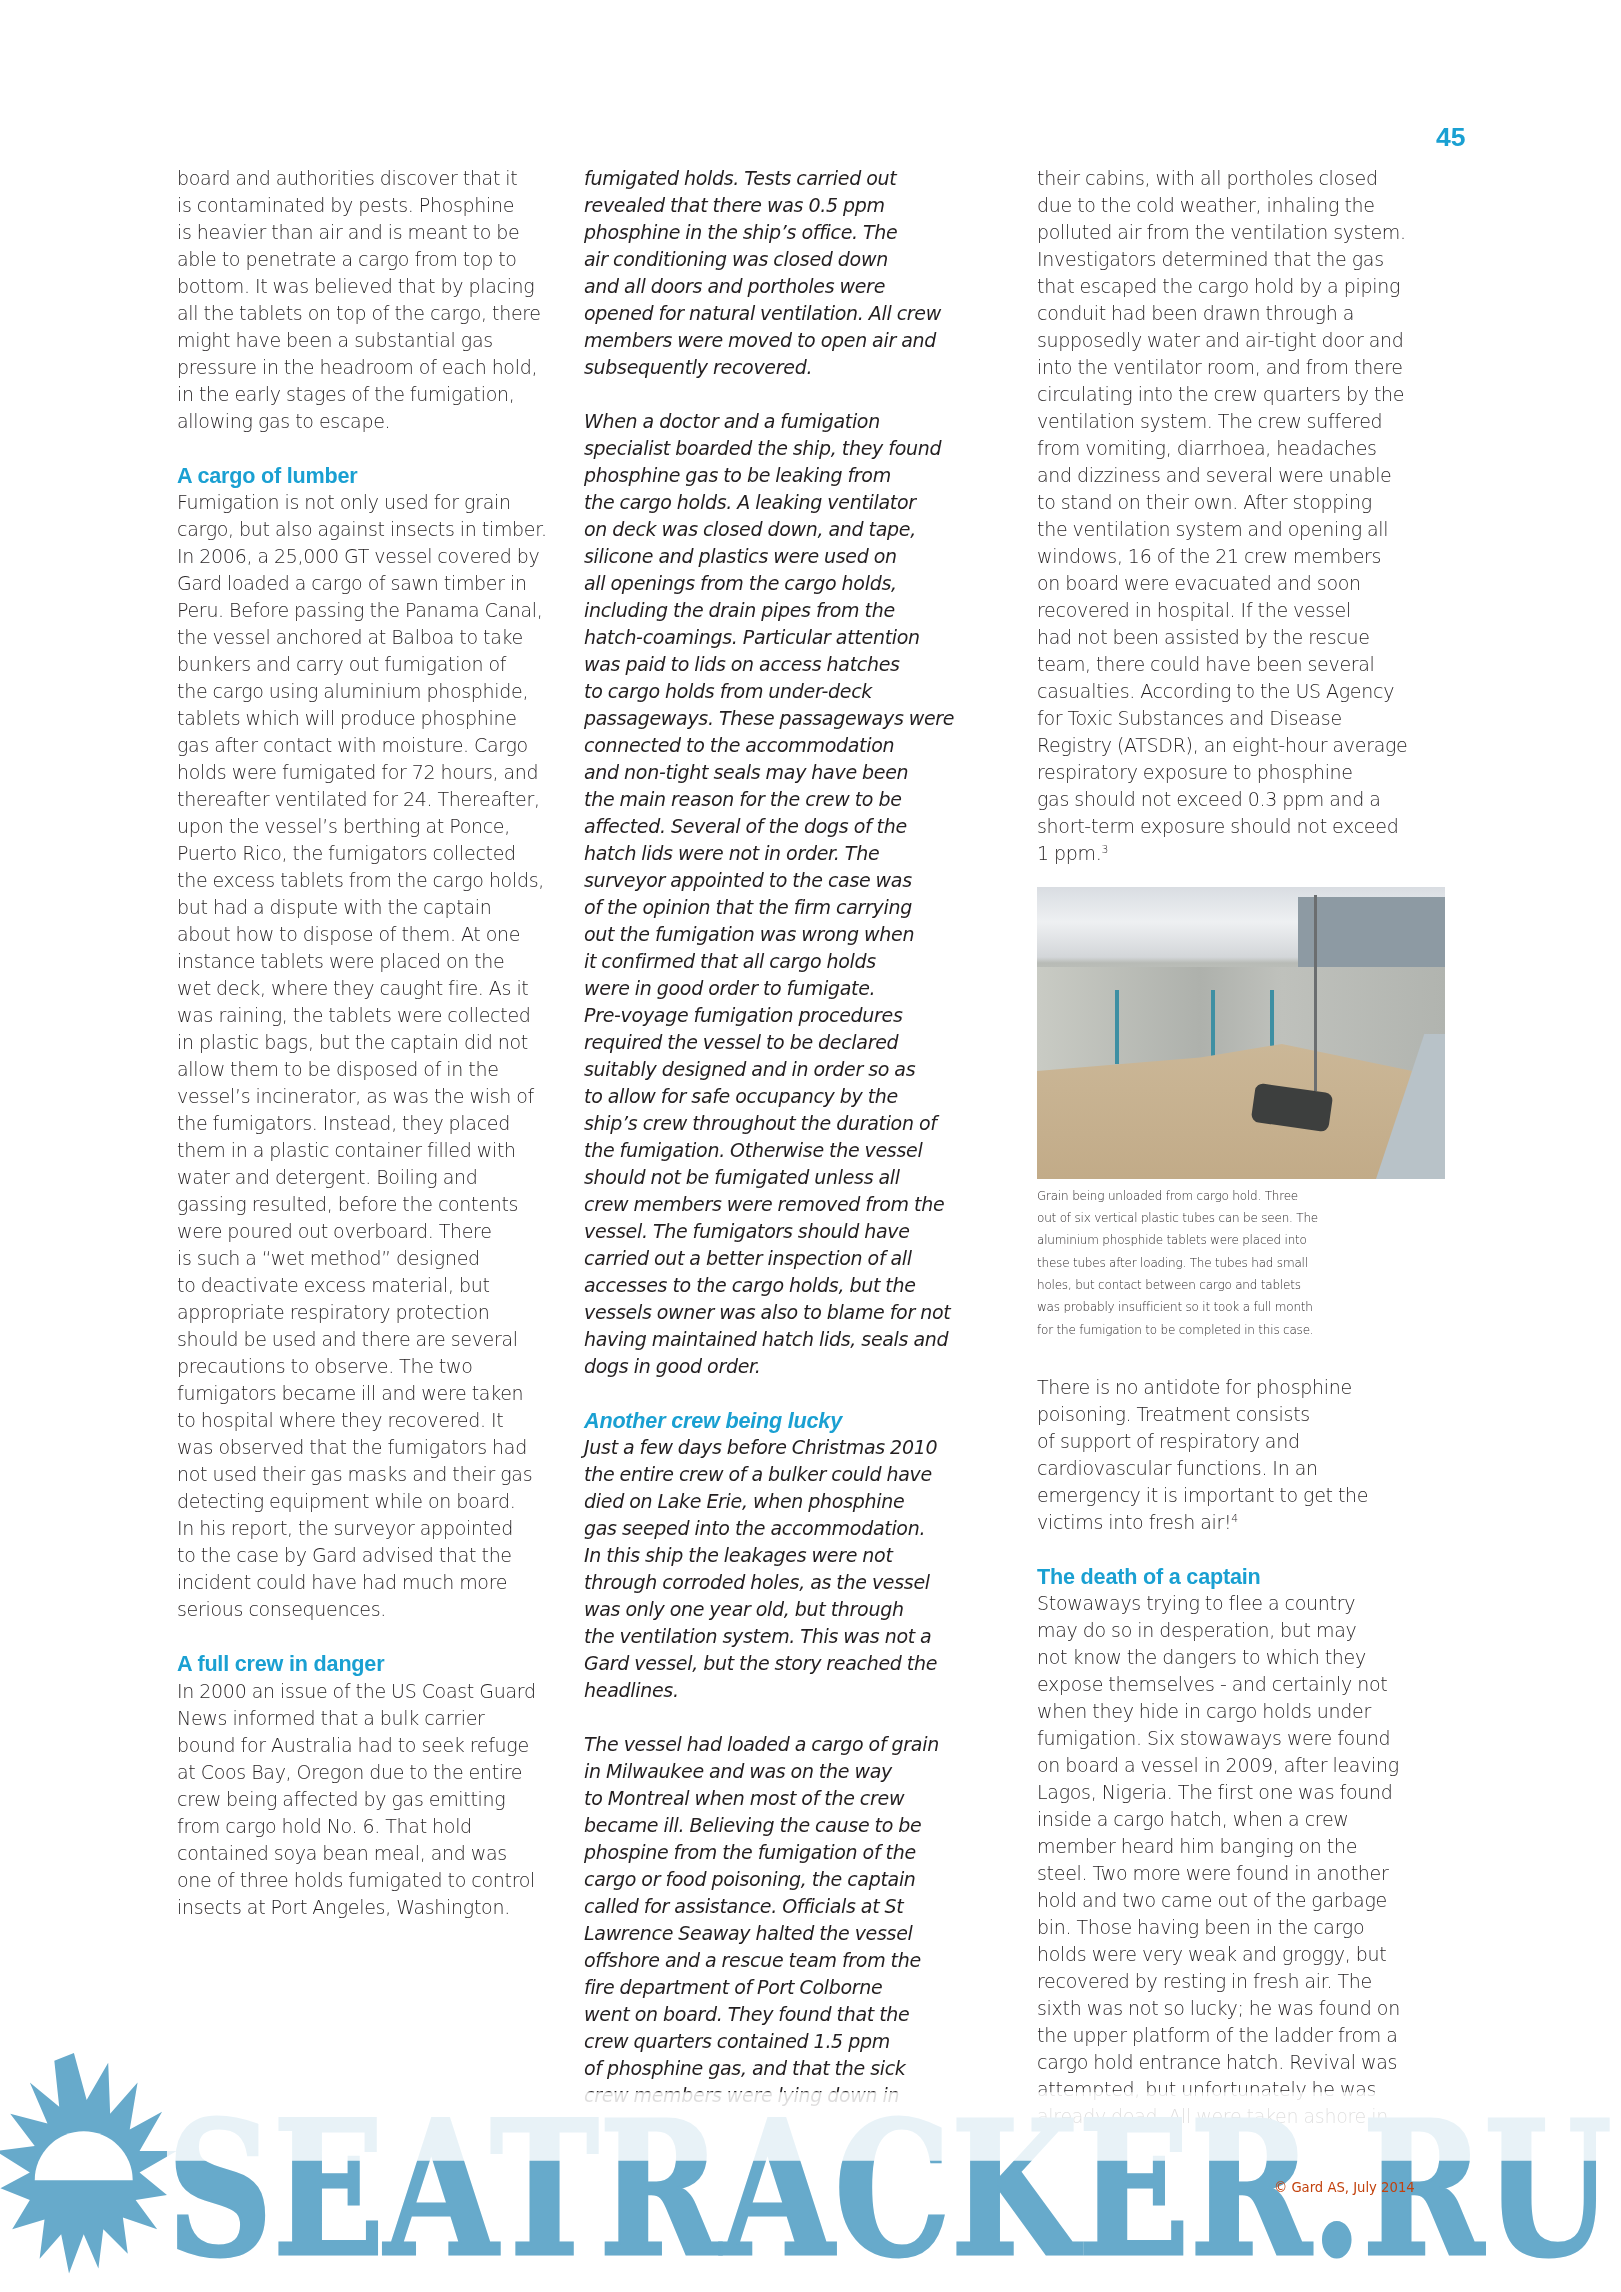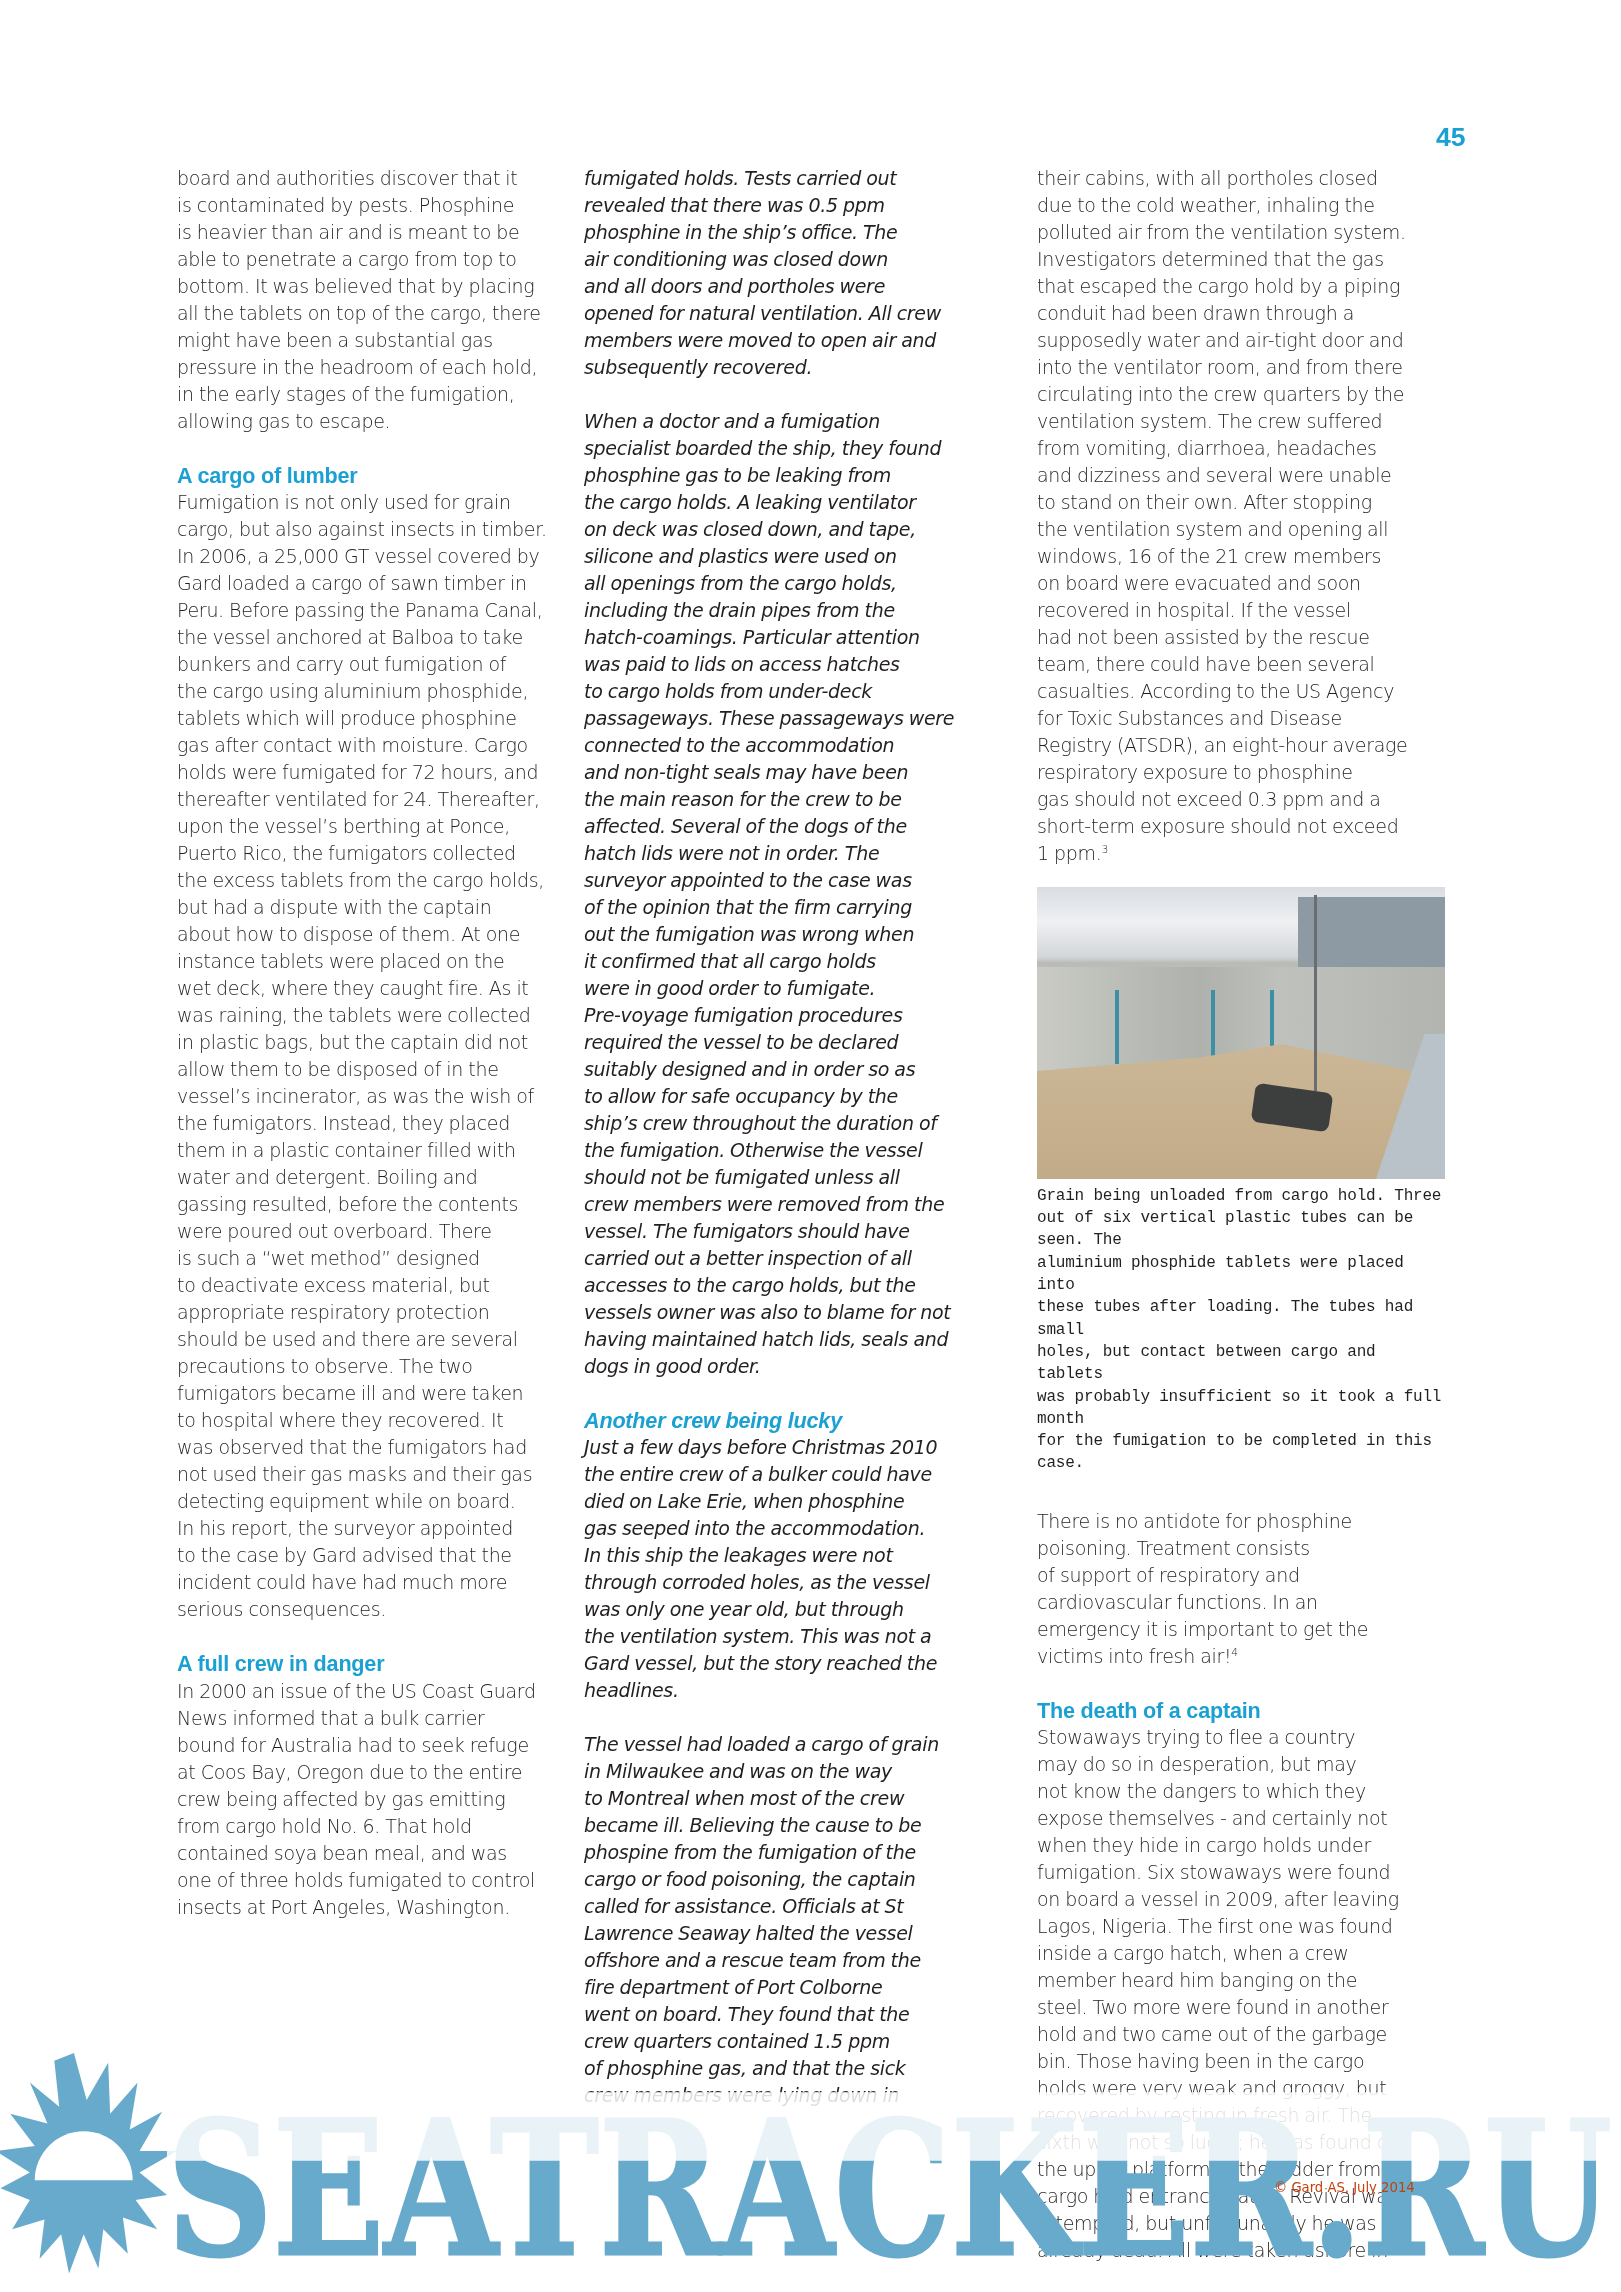--- a/index.html
+++ b/index.html
@@ -24,21 +24,21 @@
                  background: linear-gradient(90deg, #c9cbc4, #aeb1ac 40%, #bfc1bc 60%, #b1b4af); }
   .photo .grain { position: absolute; left: 0; top: 157px; width: 408px; height: 135px;
                   background: linear-gradient(#cbb797, #c2ab88); clip-path: polygon(0 20%, 40% 10%, 60% 0, 100% 25%, 100% 100%, 0 100%); }
   .photo .deck { position: absolute; right: 0; top: 147px; width: 69px; height: 145px; background: #b8c2c8;
                  clip-path: polygon(70% 0, 100% 0, 100% 100%, 0 100%); }
   .photo .grab { position: absolute; left: 216px; top: 201px; width: 78px; height: 39px; background: #3d3f3e;
                  border-radius: 7.8px; transform: rotate(8deg); }
   .photo .cable { position: absolute; left: 277px; top: 7.8px; width: 2.9px; height: 196px; background: #6b6e70; }
   .photo .tube { position: absolute; width: 3.9px; height: 74px; background: #3e8fa3; top: 103px; }
   .photo .bridge { position: absolute; right: 0; top: 9.8px; width: 147px; height: 74px; background: #8d9aa3; }
-  .caption { font-size: 16px; line-height: 22.3px; margin: 0 0 33px 0; font-weight: 300; white-space: pre-line; letter-spacing: -0.2px; font-family: Liberation Mono, monospace; }
+  .caption { font-size: 12px; line-height: 22.3px; margin: 0 0 33px 0; font-weight: 300; white-space: pre-line; letter-spacing: -0.2px; }
   .copyright { position: absolute; left: 1274px; top: 2180px; font-size: 13.2px; color: #c2410c; }
   .watermark { position: absolute; left: 0; top: 2053px; width: 1621px; height: 239px; pointer-events: none; }
 </style>
 </head>
 <body>
 
 <div class="page-number">45</div>
 
 <div class="col col-1">
   <p class="p">board and authorities discover that it

